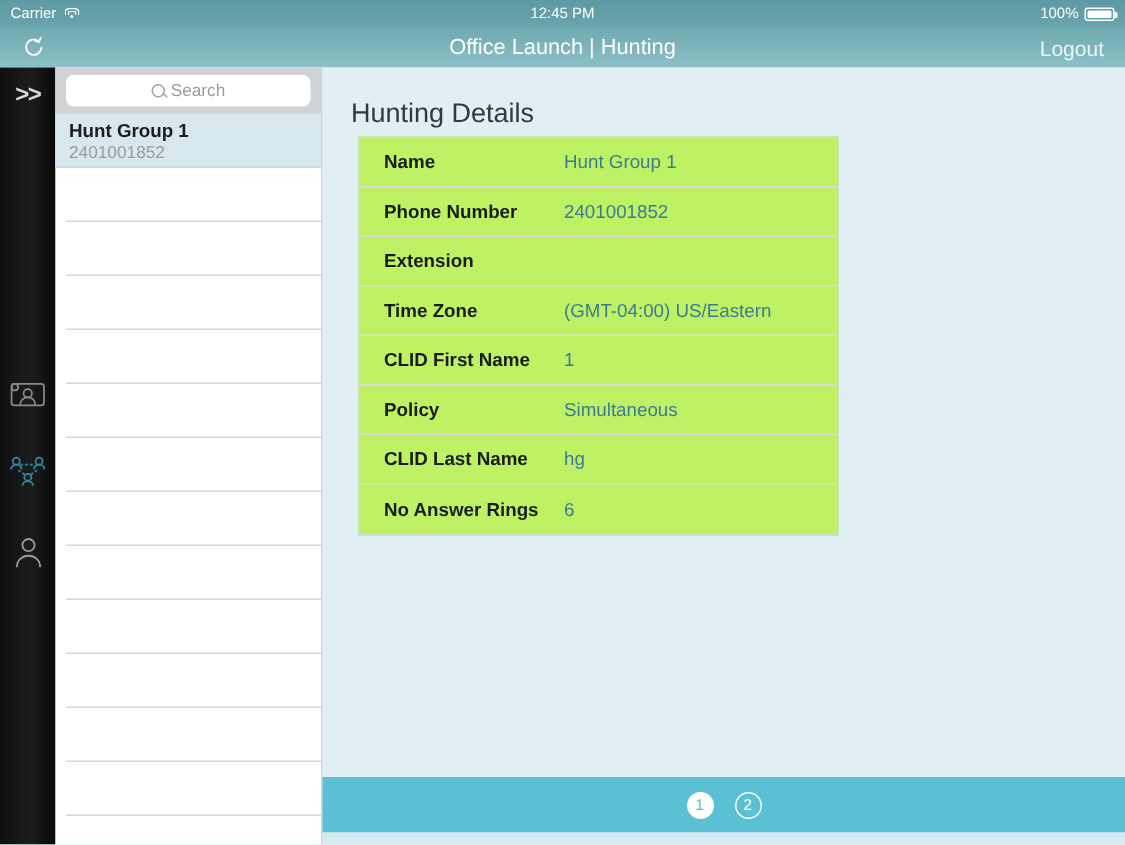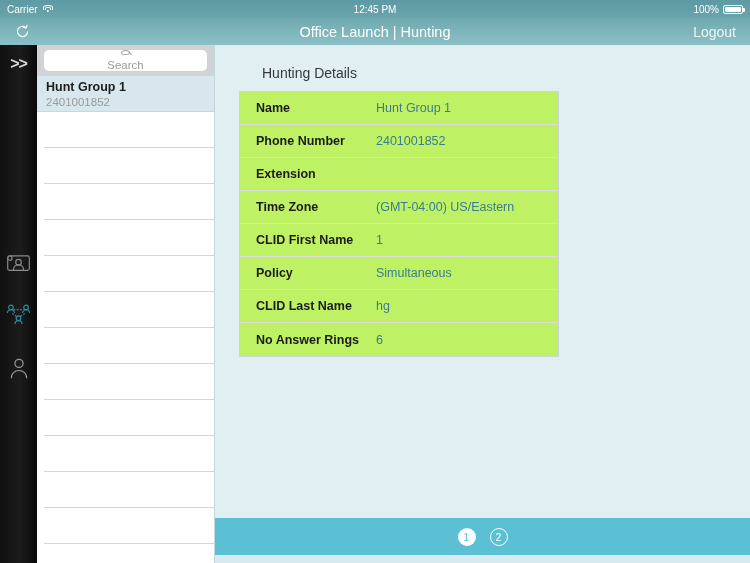--- a/index.html
+++ b/index.html
@@ -56,38 +56,38 @@
 
   
   .listpanel {
     position: absolute; top: 45px; left: 37px; width: 178px; height: 518px;
     background: #ffffff; border-right: 1px solid #c3d7dc;
   }
   .search-strip { background: #cfd3d6; padding: 5px 7px; }
   .search-box {
     background: #ffffff; border-radius: 5px; height: 21px;
     display:flex; align-items:center; justify-content:center; gap:4px;
-    font-size: 11.5px; color:#9b9b9b; cursor:text;flex-direction:column;
+    font-size: 11.5px; color:#9b9b9b; cursor:text;
   }
   .mag { width:9px; height:9px; border:1.3px solid #a2a2a2; border-radius:50%; position:relative; display:inline-block;}
   .mag::after{content:""; position:absolute; width:4px; height:1.3px; background:#a2a2a2; transform:rotate(45deg); right:-3px; bottom:0px;}
   .lp-rows { position:relative; }
   .lp-row { height: 36px; border-bottom: 1px solid #d6d6d6; margin: 0 0 0 7px; }
   .lp-row.sel {
     background: #d7e7ed; border-bottom: 1px solid #c7d8de; margin-left: 0; padding: 3px 0 0 9px;
   }
   .lp-name { font-size: 12.5px; font-weight: bold; color: #1d1d1d; line-height: 16px; }
   .lp-sub { font-size: 11.5px; color: #9a9a9a; line-height: 14px; }
 
   
   .content {
     position: absolute; top: 45px; left: 215px; width: 535px; height: 473px;
     background: #e2eff2;
   }
-  .section-title { font-size: 14px; color: #33383b; padding: 20px 17px 9px 19px; margin-left: 28px; }
+  .section-title { font-size: 18px; color: #33383b; padding: 20px 17px 9px 19px; }
   .detail-card {
     position:absolute; top: 46px; left: 24px; width: 320px;
     background: #bef264; border: 1px solid #c8d6da;
   }
   .drow { display:flex; align-items:center; height: 33px; padding: 0 0 0 16px; border-bottom: 1px solid #dcdcdc; }
   .drow:last-child { border-bottom:none; }
   .dlabel { width: 120px; font-size: 12.5px; font-weight: bold; color: #1b1b1b; }
   .dvalue { font-size: 12.5px; color: #3d7b94; }
   .desc-box {
     position:absolute; top: 311px; left: 24px; width: 320px;

